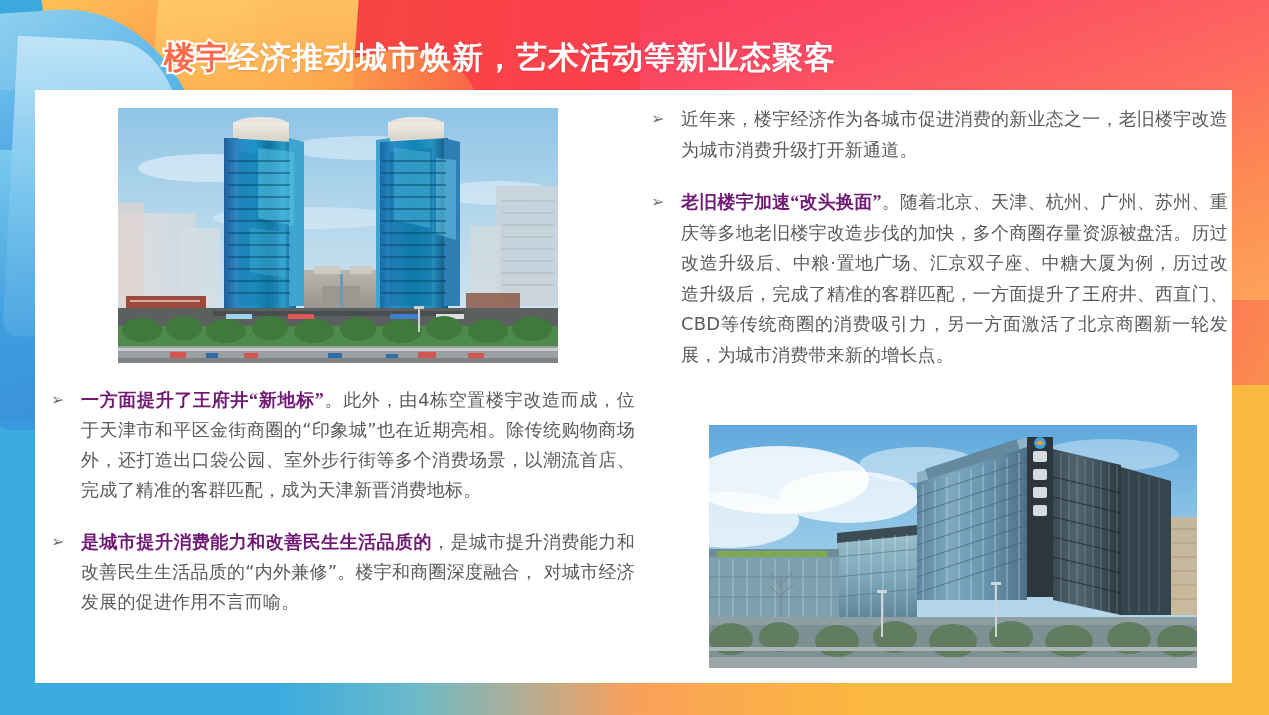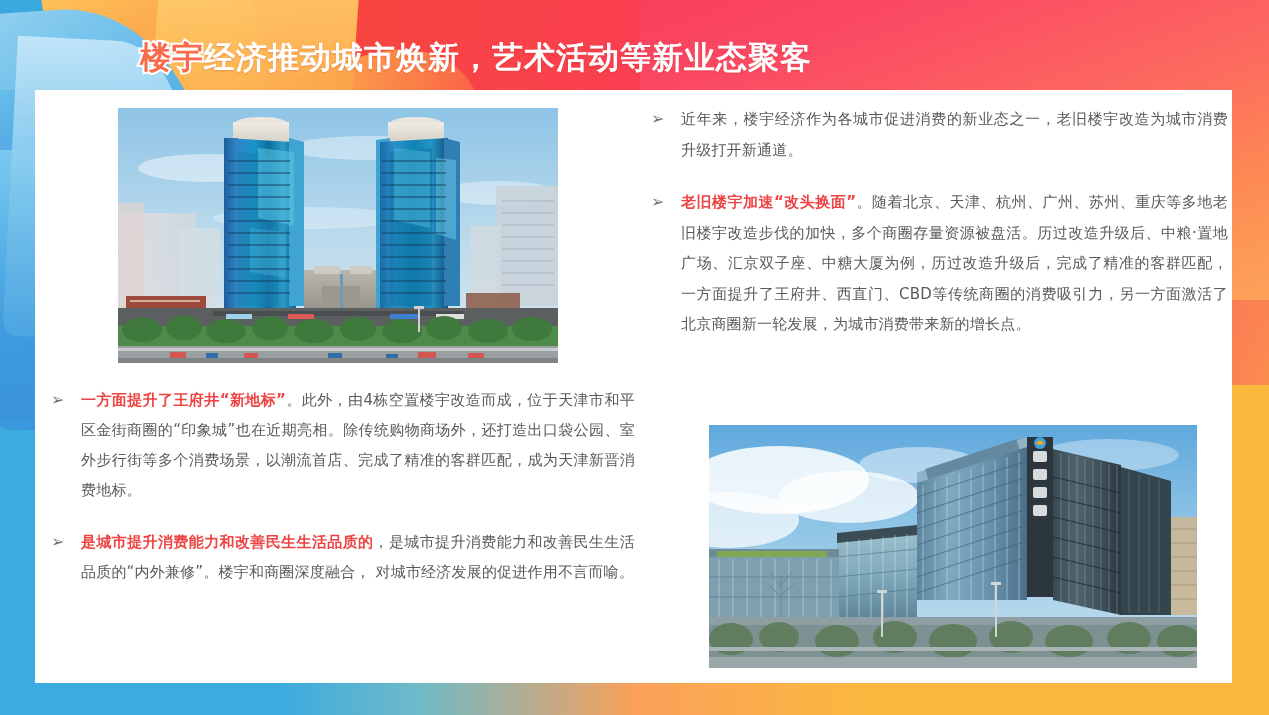--- a/index.html
+++ b/index.html
@@ -188,20 +188,21 @@
     white-space: nowrap;
     text-shadow: 0 1px 2px rgba(180,40,40,.25);
     font-family: "DejaVu Sans", "Liberation Sans", sans-serif;
   }
   .title-accent {
     position: relative;
     color: #fb6a4a;
     -webkit-text-stroke: 4px #ffffff;
     paint-order: stroke fill;
     text-shadow: none;
+    margin-left: 24px;
   }
 
   
   .card {
     position: absolute;
     left: 35px;
     top: 90px;
     width: 1197px;
     height: 593px;
     background: #ffffff;
@@ -257,30 +258,31 @@
     flex: 0 0 auto;
     width: 30px;
     font-size: 16px;
     line-height: 30px;
     color: #6f6f6f;
     text-align: left;
     padding-left: 8px;
   }
   .bullet-body {
     flex: 1 1 auto;
-    font-size: 15px;
+    font-size: 18px;
     line-height: 30px;
     color: #5a5a5a;
     text-align: justify;
     letter-spacing: .2px;
     font-family: "DejaVu Sans", "Liberation Sans", sans-serif;
   }
   .bullet-body b {
-    color: #ef4444;
+    color: #701a75;
     font-weight: 700;
+    font-family: Liberation Serif, serif;
   }
   .col-right .bullet-body { line-height: 30.5px; }
 
   
   .photo-towers svg, .photo-offices svg { display:block; width:100%; height:100%; }
 </style>
 </head>
 <body>
 
 <div class="slide">

